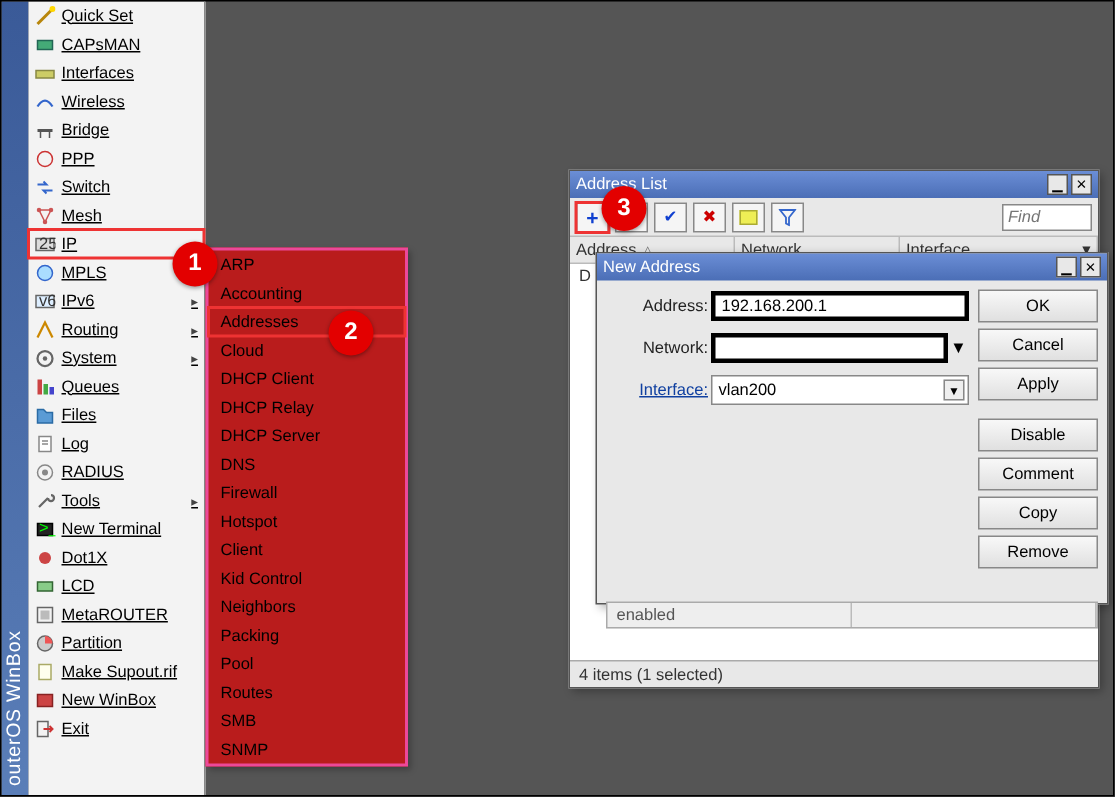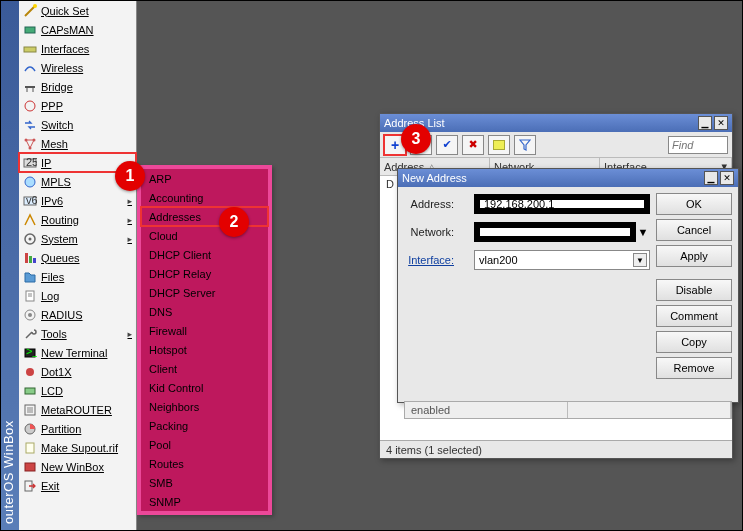--- a/index.html
+++ b/index.html
@@ -3,42 +3,42 @@
 <meta charset="utf-8">
 <style>
   * { box-sizing: border-box; margin: 0; padding: 0; font-family: "Segoe UI", Tahoma, sans-serif; font-size: 11px; }
   body { width: 743px; height: 531px; background: #555; position: relative; overflow: hidden; border: 1px solid #000; }
   .vtitle { position: absolute; left: 0; top: 0; width: 18px; height: 531px; background: linear-gradient(to bottom,#5a7eb8,#3a5a98); color: #fff; writing-mode: vertical-rl; transform: rotate(180deg); text-align: left; padding-top: 8px; font-size: 13px; letter-spacing: 0.5px; }
   .sidebar { position: absolute; left: 18px; top: 0; width: 118px; height: 531px; background: #f3f3f3; border-right: 1px solid #888; }
   .sb-item { height: 19px; display: flex; align-items: center; gap: 4px; padding: 0 4px; cursor: default; text-decoration: underline; }
   .sb-ico { width: 14px; height: 14px; display: inline-flex; align-items:center; justify-content:center; }
   .sb-arrow { margin-left: auto; font-size: 9px; color:#444; }
   .hl-red { outline: 2px solid #e33; outline-offset: -1px; }
-  .submenu { position: absolute; left: 136px; top: 164px; width: 135px; background: #be185d; border: 4px solid #ec4899; box-shadow: 2px 2px 4px rgba(0,0,0,0.25); }
+  .submenu { position: absolute; left: 136px; top: 164px; width: 135px; background: #b91c1c; border: 2px solid #ec4899; box-shadow: 2px 2px 4px rgba(0,0,0,0.25); }
   .sub-item { height: 19px; display: flex; align-items: center; padding: 0 8px; cursor: default; }
   .badge { position: absolute; width: 30px; height: 30px; border-radius: 50%; background: #e30000; color: #fff; display:flex; align-items:center; justify-content:center; font-size: 16px; font-weight: bold; box-shadow: 0 1px 3px rgba(0,0,0,0.4); z-index: 50; }
   .win { position:absolute; background:#e8e8e8; border:1px solid #555; box-shadow:2px 2px 6px rgba(0,0,0,0.3); }
   .win-title { height:18px; background:linear-gradient(to bottom,#6b8ed6,#4b6eb6); color:#fff; display:flex; align-items:center; padding:0 4px; font-size:11px; }
   .win-title .tbtns { margin-left:auto; display:flex; gap:2px; }
   .tbtn { width:14px; height:14px; background:#e8e8e8; border:1px solid #555; display:flex; align-items:center; justify-content:center; font-size:9px; color:#000; cursor:default; }
   .toolbar { height:26px; display:flex; align-items:center; gap:4px; padding:3px 4px; border-bottom:1px solid #bbb; }
   .tb-btn { width:22px; height:20px; border:1px solid #888; background:#f5f5f5; display:flex; align-items:center; justify-content:center; cursor:default; }
   .find-input { margin-left:auto; height:18px; width:60px; border:1px solid #888; background:#fff; padding:0 3px; color:#888; font-style:italic; font-size:11px; }
   .table-head { height:18px; display:flex; border-bottom:1px solid #bbb; background:#e8e8e8; }
   .th { border-right:1px solid #bbb; padding:2px 4px; font-size:11px; color:#333; display:flex; align-items:center; }
   .list-body { flex:1; background:#fff; overflow:hidden; }
   .row-flag { padding:2px 6px; background:#fff; font-size:11px; color:#333; }
   .status-bar { height:18px; border-top:1px solid #aaa; background:#e8e8e8; display:flex; align-items:center; padding:0 6px; color:#333; }
   .win-inner { display:flex; flex-direction:column; height:calc(100% - 18px); }
   .form-area { display:flex; gap:6px; padding:6px; flex:1; }
   .form-left { flex:1; }
   .form-row { display:flex; align-items:center; margin-bottom:6px; height:22px; }
-  .form-label { width:70px; text-align:right; padding-right:20px; color:#222; }
+  .form-label { width:70px; text-align:right; padding-right:2px; color:#222; }
   .form-label.link { color:#1040a0; text-decoration:underline; cursor:pointer; }
-  .form-input { flex:1; height:20px; border:6px solid #000000; background:#fff; padding:0 4px; }
+  .form-input { flex:1; height:20px; border:3px solid #000000; background:#fff; padding:0 4px; }
   .form-select { flex:1; height:20px; border:1px solid #888; background:#fff; display:flex; align-items:center; padding:0 4px; position:relative; }
   .dd-arrow { position:absolute; right:2px; top:2px; width:14px; height:14px; border:1px solid #888; background:#eee; display:flex; align-items:center; justify-content:center; font-size:8px; }
   .btn-col { width:80px; display:flex; flex-direction:column; gap:4px; }
   .btn { height:22px; border:1px solid #888; background:linear-gradient(to bottom,#f8f8f8,#e0e0e0); display:flex; align-items:center; justify-content:center; cursor:default; }
   .status-row { height:20px; border:1px solid #aaa; background:#eee; display:flex; margin:16px 6px 6px 6px; }
   .status-cell { flex:1; padding:2px 6px; border-right:1px solid #bbb; color:#555; }
   svg { display:block; }
 </style>
 </head>
 <body>

